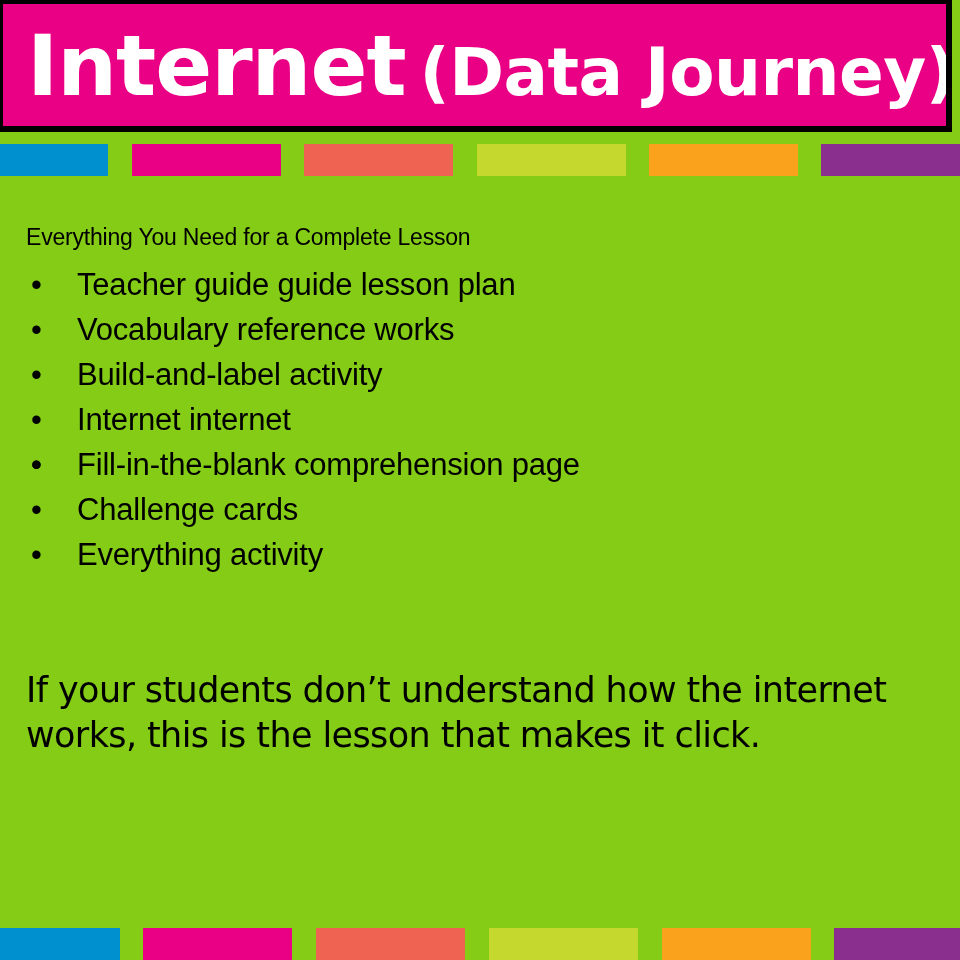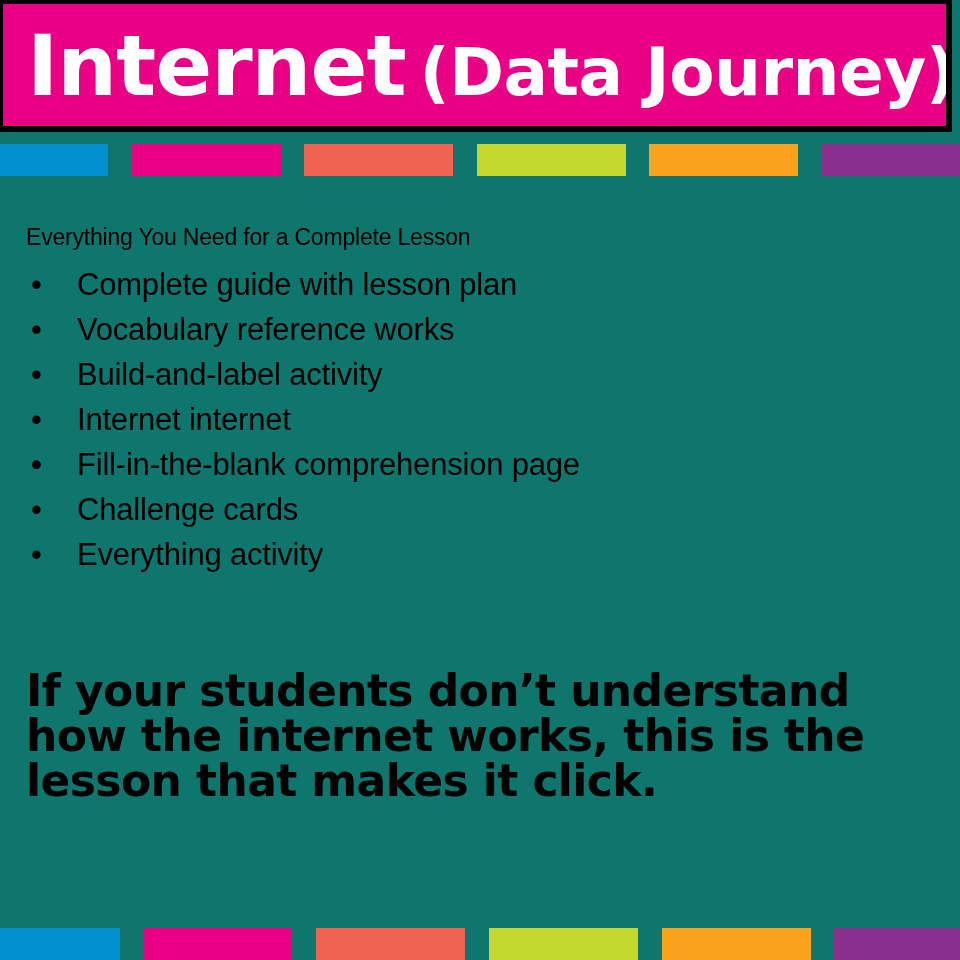--- a/index.html
+++ b/index.html
@@ -2,21 +2,21 @@
 <html><head>
 <meta charset="utf-8">
 <style>
   * { margin:0; padding:0; box-sizing:border-box; }
   html, body {
     width:960px; height:960px;
     background:#ffffff;
     font-family:"DejaVu Sans", sans-serif;
     overflow:hidden;
   }
-  .page { position:relative; width:960px; height:960px; background:#0f766e; }
+  .page { position:relative; width:960px; height:960px; background:#84cc16; }
 
   
   .header-banner {
     position:absolute;
     left:0px; top:0px;
     width:952px; height:132px;
     background:#ea0084;
     border:6px solid #000000;
     border-top-width:4px;
     border-left-width:3px;
@@ -84,22 +84,22 @@
     font-size:31px;
     line-height:45px;
     color:#000000;
   }
 
   .closing {
     position:absolute;
     left:26px; top:668px;
     width:900px;
     font-family:"DejaVu Sans", sans-serif;
-    font-weight:bold;
-    font-size:44px;
+    font-weight:normal;
+    font-size:35px;
     line-height:45px;
     color:#000000;
     letter-spacing:-0.6px;
   }
 </style>
 </head>
 <body>
 
 <div class="page">
 
@@ -115,21 +115,21 @@
       <div class="swatch" style="left: 132px; width: 149px; background: rgb(234, 0, 132);"></div>
       <div class="swatch" style="left: 304px; width: 149px; background: rgb(238, 99, 82);"></div>
       <div class="swatch" style="left: 477px; width: 149px; background: rgb(196, 216, 46);"></div>
       <div class="swatch" style="left: 649px; width: 149px; background: rgb(250, 162, 27);"></div>
       <div class="swatch" style="left: 821px; width: 139px; background: rgb(139, 47, 142);"></div>
     </div>
 
   <div class="content">
     <div class="lead">Everything You Need for a Complete Lesson</div>
     <ul class="bullet-list">
-        <li class="bullet-item"><span class="bullet-dot">•</span><span>Complete guide with lesson plan</span></li>
+        <li class="bullet-item"><span class="bullet-dot">•</span><span>Teacher guide guide lesson plan</span></li>
         <li class="bullet-item"><span class="bullet-dot">•</span><span>Vocabulary reference works</span></li>
         <li class="bullet-item"><span class="bullet-dot">•</span><span>Build-and-label activity</span></li>
         <li class="bullet-item"><span class="bullet-dot">•</span><span>Internet internet</span></li>
         <li class="bullet-item"><span class="bullet-dot">•</span></li>
         <li class="bullet-item"><span class="bullet-dot">•</span><span>Fill-in-the-blank comprehension page</span></li>
         <li class="bullet-item"><span class="bullet-dot">•</span><span>Challenge cards</span></li>
         <li class="bullet-item"><span class="bullet-dot">•</span><span>Everything activity</span></li>
       </ul>
   </div>
 

